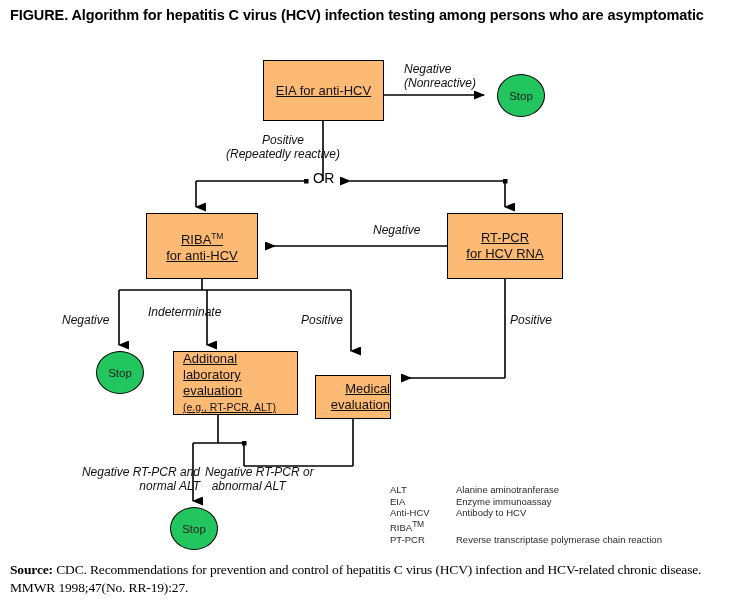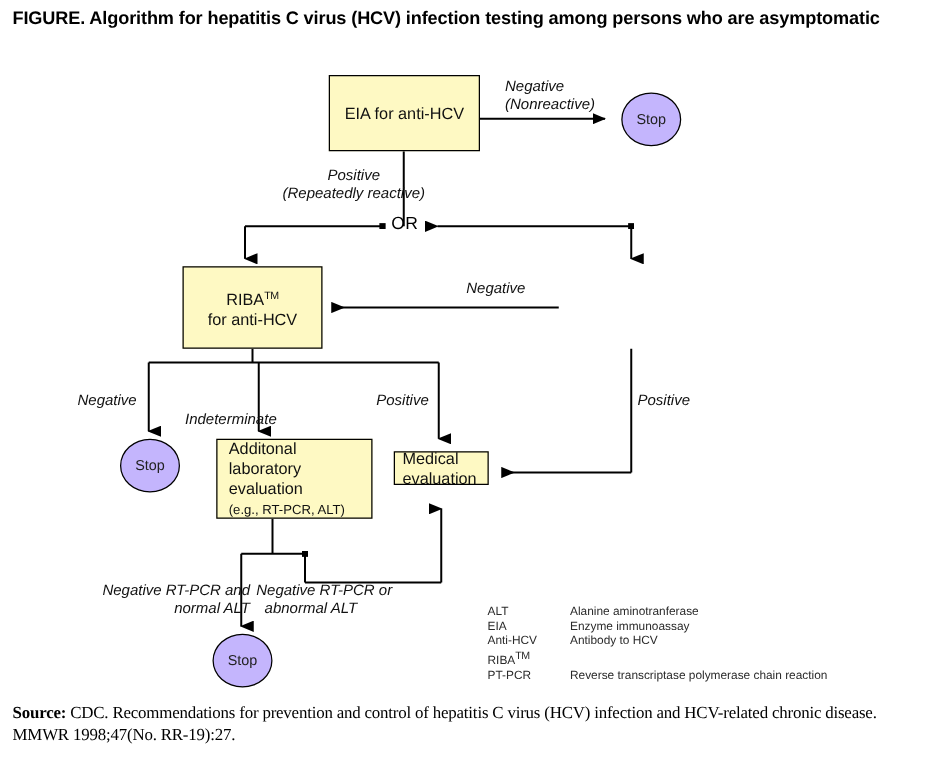--- a/index.html
+++ b/index.html
@@ -29,51 +29,52 @@
   #diagram {
     position: absolute;
     left: 0; top: 0; width: 751px; height: 616px;
   }
   #diagram svg { position: absolute; left: 0; top: 0; }
 
   
   .node-box {
     position: absolute;
     border: 1.6px solid #000;
-    background: #fef9c3;
+    background: #fdba74;
     display: flex;
     align-items: center;
     justify-content: center;
     text-align: center;
     font-size: 13px;
     line-height: 16px;
     color: #111;
+    text-decoration: underline;
   }
   .node-box .inner { width: 100%; }
 
   .node-ellipse {
     position: absolute;
     border: 1.8px solid #000;
     border-radius: 50%;
-    background: #c4b5fd;
+    background: #22c55e;
     display: flex;
     align-items: center;
     justify-content: center;
     font-size: 11.5px;
     color: #222;
   }
 
   #node-eia   { left: 263px; top: 60px;  width: 121px; height: 61px; }
   #node-riba  { left: 146px; top: 213px; width: 112px; height: 66px; }
   #node-rtpcr { left: 447px; top: 213px; width: 116px; height: 66px; }
   #node-addlab{ left: 173px; top: 351px; width: 125px; height: 64px;
                 justify-content: flex-end; text-align: left; }
   #node-addlab .inner { padding-left: 9px; }
-  #node-medical { left: 315px; top: 361px; width: 76px; height: 27px;
-                justify-content: flex-start; text-align: left; }
+  #node-medical { left: 315px; top: 375px; width: 76px; height: 44px;
+                justify-content: flex-start; text-align: right; }
   #node-medical .inner { padding-left: 6px; }
 
   #stop-1 { left: 497px; top: 74px;  width: 48px; height: 43px; }
   #stop-2 { left: 96px;  top: 351px; width: 48px; height: 43px; }
   #stop-3 { left: 170px; top: 507px; width: 48px; height: 43px; }
 
   .sup { font-size: 8.5px; vertical-align: super; letter-spacing: -0.3px; }
   .small-note { font-size: 10.5px; line-height: 13px; }
 
   
@@ -89,21 +90,21 @@
 
   #lbl-negative-nonreactive { left: 404px; top: 62px; text-align: left; }
   #lbl-positive-repeatedly  { left: 203px; top: 133px; text-align: center; width: 160px; }
   #lbl-or {
     position: absolute; left: 313px; top: 170px;
     font-size: 14px; font-weight: normal; font-style: normal;
     letter-spacing: 0.4px;
   }
   #lbl-negative-mid  { left: 373px; top: 223px; }
   #lbl-negative-riba { left: 62px;  top: 313px; }
-  #lbl-indeterminate { left: 148px; top: 328px; font-style: italic; }
+  #lbl-indeterminate { left: 148px; top: 305px; font-style: italic; }
   #lbl-positive-riba { left: 301px; top: 313px; }
   #lbl-positive-rt   { left: 510px; top: 313px; }
   #lbl-neg-rtpcr-alt { left: 70px;  top: 465px; text-align: right; width: 130px;}
   #lbl-pos-rtpcr-alt { left: 205px; top: 465px; text-align: left; width: 140px;}
 
   
   #legend {
     position: absolute;
     left: 390px; top: 484px;
     font-size: 9.5px;
@@ -200,20 +201,26 @@
     <span>Stop</span>
   </div>
 
   <div class="node-box" id="node-riba">
     <div class="inner">
       <span>RIBA</span><span class="sup">TM</span><br>
       <span>for anti-HCV</span>
     </div>
   </div>
 
+  <div class="node-box" id="node-rtpcr">
+    <div class="inner">
+      <span>RT-PCR</span><br>
+      <span>for HCV RNA</span>
+    </div>
+  </div>
 
   <div class="node-ellipse" id="stop-2">
     <span>Stop</span>
   </div>
 
   <div class="node-box" id="node-addlab">
     <div class="inner">
       <span>Additonal</span><br>
       <span>laboratory</span><br>
       <span>evaluation</span><br>

